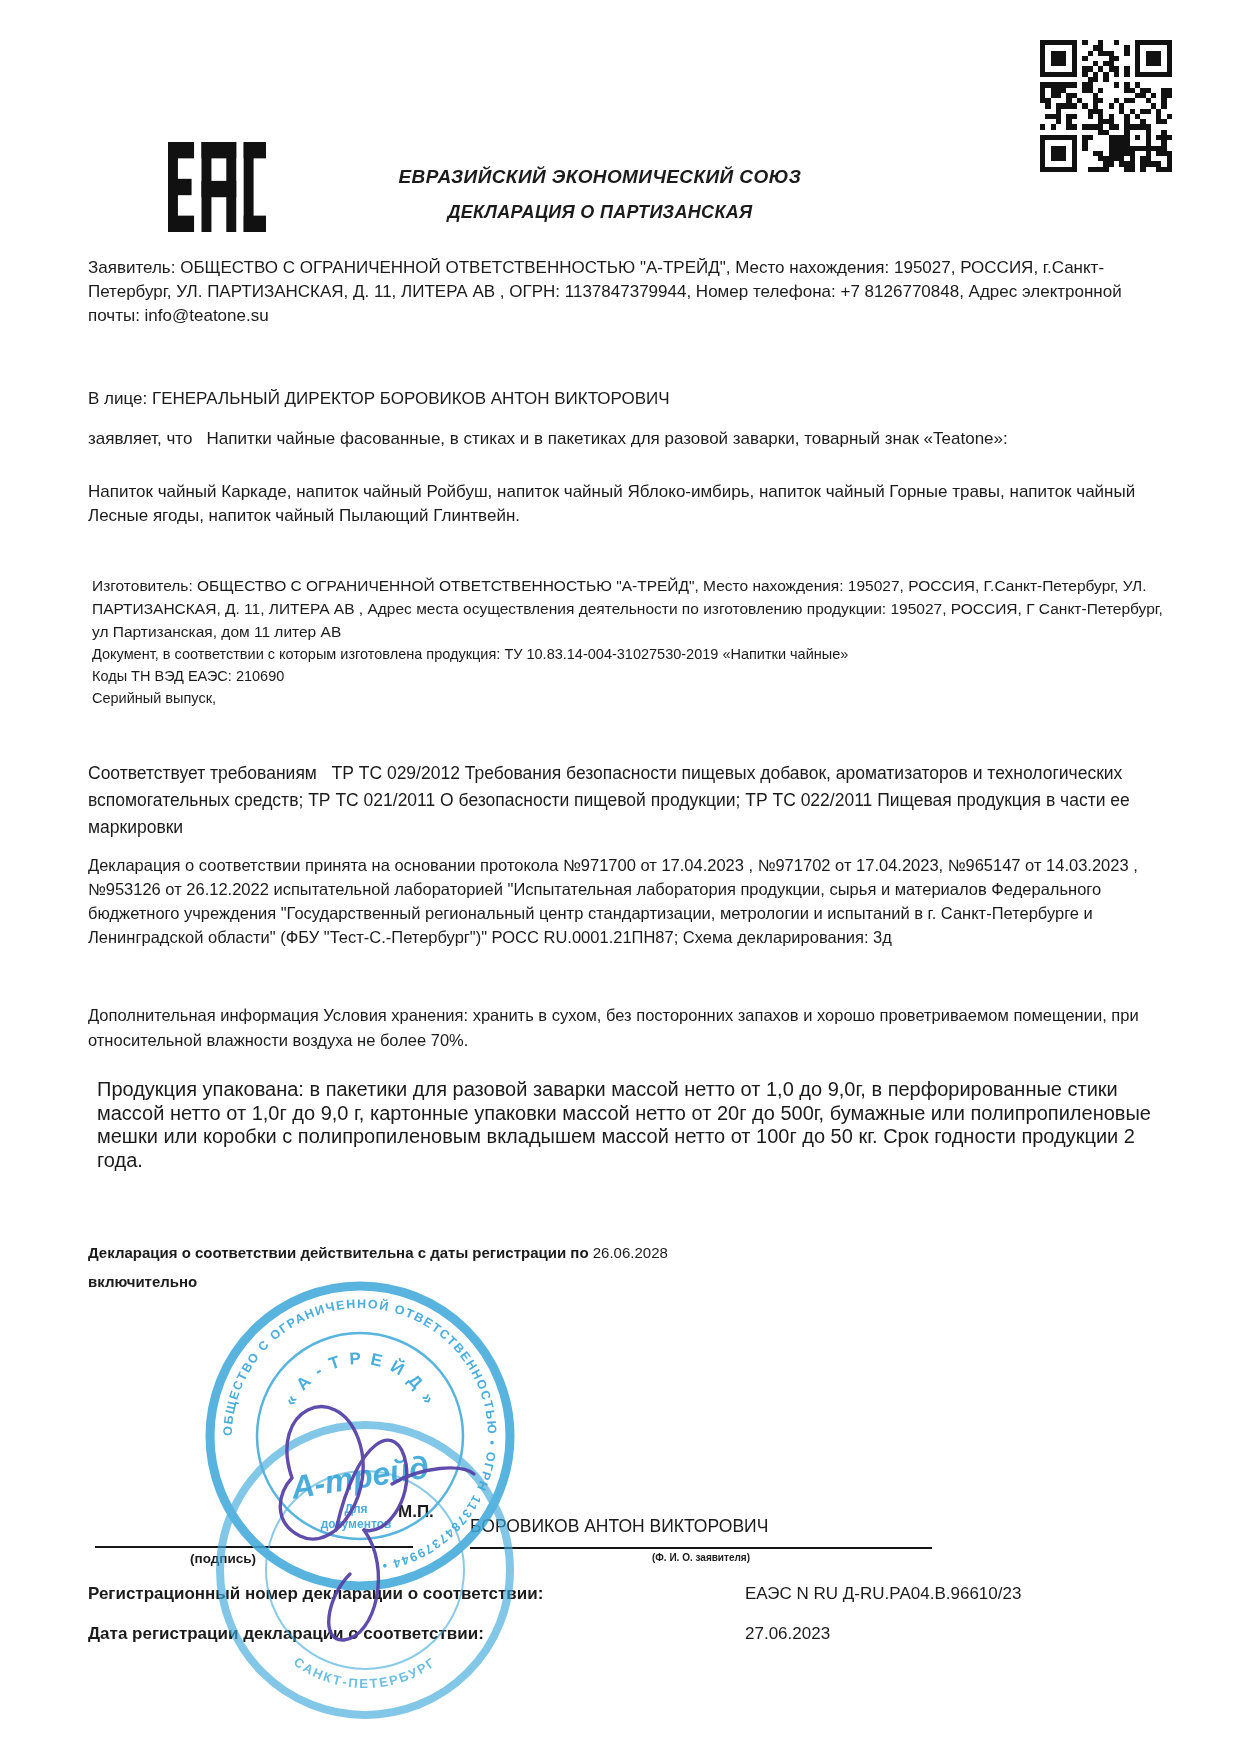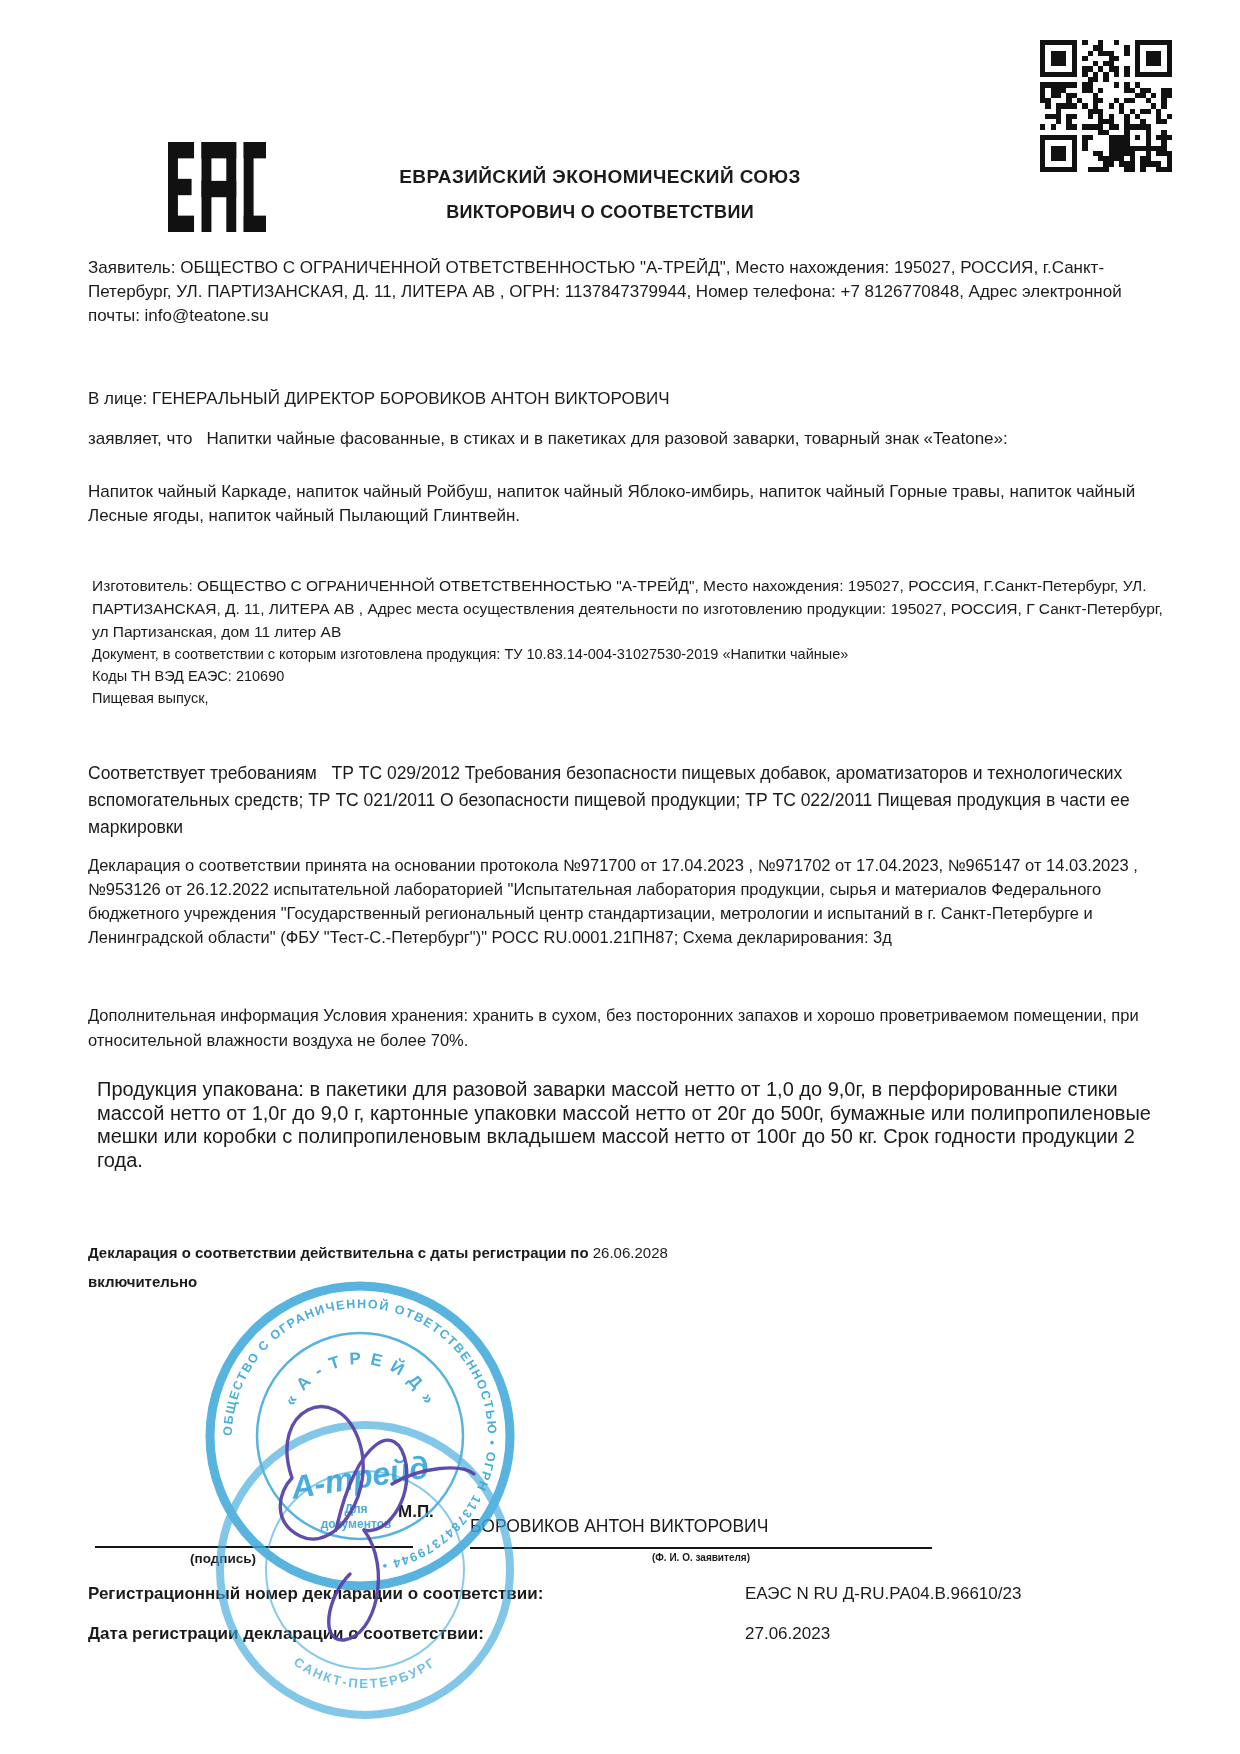--- a/index.html
+++ b/index.html
@@ -6,21 +6,21 @@
   .page{
     position:relative;
     width:1240px;height:1754px;
     background:#ffffff;
     font-family:"Liberation Sans",sans-serif;
     color:var(--text,#1b1b1b);
     overflow:hidden;
   }
   .abs{position:absolute;}
   b,.b{font-weight:normal;}
-  .titles{left:85px;top:166px;width:1030px;text-align:center;}
+  .titles{left:85px;top:166px;width:1030px;text-align:center;font-style:italic;}
   .title-union{font-size:19px;font-weight:bold;letter-spacing:.4px;}
   .title-decl{font-size:18px;font-weight:bold;letter-spacing:.3px;margin-top:14px;}
   .para{white-space:normal;}
   .applicant{left:88px;top:256px;width:1068px;font-size:17px;line-height:24px;}
   .person{left:88px;top:387px;width:1068px;font-size:17px;line-height:24px;}
   .declares{left:88px;top:426px;width:1068px;font-size:17px;line-height:26px;}
   .products{left:88px;top:480px;width:1068px;font-size:17px;line-height:24px;}
   .manufacturer{left:92px;top:574px;width:1078px;font-size:15.5px;line-height:23px;}
   .manu-sub{font-size:14.5px;line-height:22px;}
   .conformity{left:88px;top:760px;width:1072px;font-size:17.5px;line-height:27px;}
@@ -271,21 +271,21 @@
       <rect x="16" y="24" width="1" height="1" fill="#111"></rect>
       <rect x="17" y="24" width="1" height="1" fill="#111"></rect>
       <rect x="19" y="24" width="1" height="1" fill="#111"></rect>
       <rect x="22" y="24" width="1" height="1" fill="#111"></rect>
       <rect x="23" y="24" width="1" height="1" fill="#111"></rect>
       <rect x="24" y="24" width="1" height="1" fill="#111"></rect>
     </svg>
 
   <div class="abs titles">
     <div class="title-union">ЕВРАЗИЙСКИЙ ЭКОНОМИЧЕСКИЙ СОЮЗ</div>
-    <div class="title-decl">ВИКТОРОВИЧ О СООТВЕТСТВИИ</div>
+    <div class="title-decl">ДЕКЛАРАЦИЯ О ПАРТИЗАНСКАЯ</div>
   </div>
 
   <div class="abs para applicant">
     <b>Заявитель:</b>
     <span>ОБЩЕСТВО С ОГРАНИЧЕННОЙ ОТВЕТСТВЕННОСТЬЮ "А-ТРЕЙД", Место нахождения: 195027, РОССИЯ,  г.Санкт-Петербург, УЛ. ПАРТИЗАНСКАЯ, Д. 11, ЛИТЕРА АВ , ОГРН: 1137847379944, Номер телефона: +7 8126770848, Адрес электронной почты: info@teatone.su</span>
   </div>
 
   <div class="abs para person">
     <b>В лице:</b>
     <span>ГЕНЕРАЛЬНЫЙ ДИРЕКТОР БОРОВИКОВ АНТОН ВИКТОРОВИЧ</span>
@@ -299,21 +299,21 @@
     <span>Напиток чайный Каркаде, напиток чайный Ройбуш, напиток чайный Яблоко-имбирь, напиток чайный Горные травы, напиток чайный Лесные ягоды, напиток чайный Пылающий Глинтвейн.</span>
   </div>
 
   <div class="abs para manufacturer">
     <div>
       <b>Изготовитель:</b>
       <span>ОБЩЕСТВО С ОГРАНИЧЕННОЙ ОТВЕТСТВЕННОСТЬЮ "А-ТРЕЙД", Место нахождения: 195027, РОССИЯ,  Г.Санкт-Петербург, УЛ. ПАРТИЗАНСКАЯ, Д. 11, ЛИТЕРА АВ , Адрес места осуществления деятельности по изготовлению продукции: 195027, РОССИЯ, Г Санкт-Петербург, ул Партизанская, дом 11 литер АВ</span>
     </div>
     <div class="manu-sub">Документ, в соответствии с которым изготовлена продукция: ТУ 10.83.14-004-31027530-2019 «Напитки чайные»</div>
     <div class="manu-sub">Коды ТН ВЭД ЕАЭС: 210690</div>
-    <div class="manu-sub">Пищевая выпуск,</div>
+    <div class="manu-sub">Серийный выпуск,</div>
   </div>
 
   <div class="abs para conformity">
     <b>Соответствует требованиям</b>&nbsp;&nbsp;
     <span>ТР ТС 029/2012 Требования безопасности пищевых добавок, ароматизаторов и технологических вспомогательных средств; ТР ТС 021/2011 О безопасности пищевой продукции; ТР ТС 022/2011 Пищевая продукция в части ее маркировки</span>
   </div>
 
   <div class="abs para basis">
     <b>Декларация о соответствии принята на основании протокола</b>
     <span>№971700 от  17.04.2023 , №971702 от 17.04.2023,  №965147 от 14.03.2023 , №953126 от  26.12.2022  испытательной лабораторией "Испытательная лаборатория продукции, сырья и материалов Федерального бюджетного учреждения "Государственный региональный центр стандартизации, метрологии и испытаний в г. Санкт-Петербурге и Ленинградской области" (ФБУ "Тест-С.-Петербург")" РОСС RU.0001.21ПН87; Схема декларирования: 3д</span>

